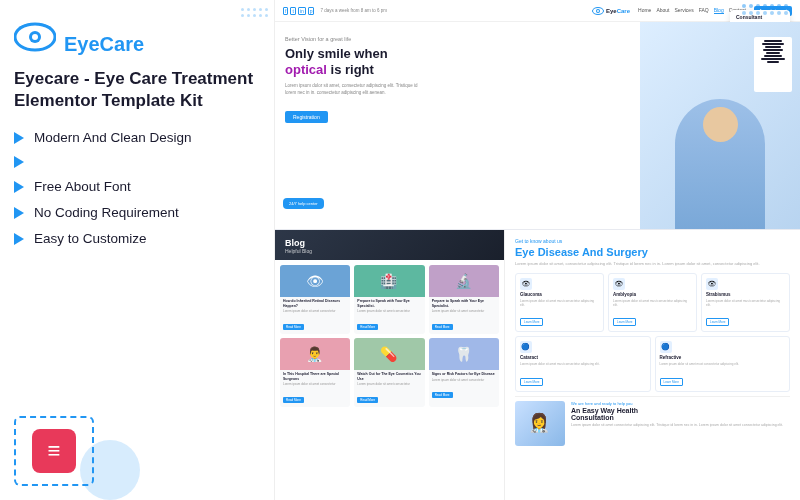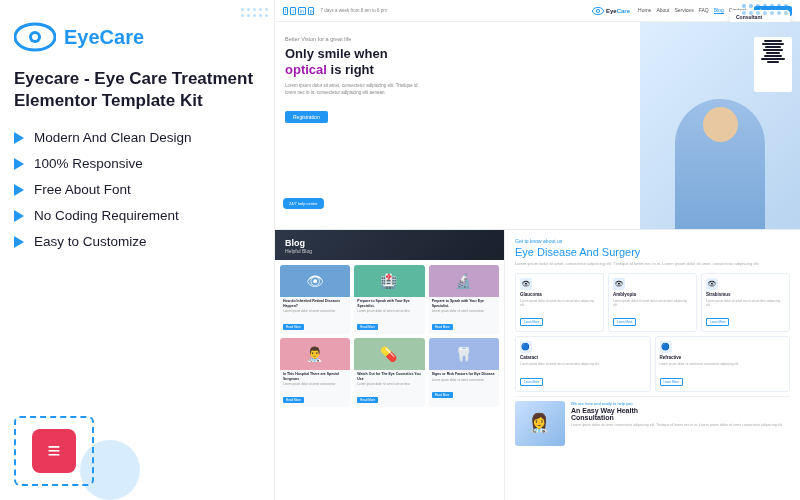--- a/index.html
+++ b/index.html
@@ -18,21 +18,21 @@
       height: 500px;
       background: #fff;
       padding: 18px 14px;
       flex-shrink: 0;
       position: relative;
       border-right: 1px solid #eee;
     }
 
     .logo-area {
       display: flex;
-      align-items: center;
+      align-items: flex-end;
       margin-bottom: 12px;
     }
 
     .logo-icon {
       width: 42px;
       height: 38px;
       margin-right: 8px;
     }
 
     .logo-text {
@@ -328,21 +328,21 @@
     }
 
     .disease-subtitle {
       font-size: 5px;
       color: #2196f3;
       margin-bottom: 2px;
     }
 
     .disease-title {
       font-size: 11px;
-      font-weight: 400;
+      font-weight: 700;
       color: #1a1a2e;
       margin-bottom: 3px;
     }
 
     .disease-title span { color: #2196f3; }
 
     .disease-body-text {
       font-size: 4px;
       color: #aaa;
       line-height: 1.5;
@@ -476,21 +476,20 @@
     Eyecare - Eye Care Treatment<br>Elementor Template Kit
   </div>
 
   <ul class="feature-list">
     <li>
       <span class="arrow"></span>
       <span>Modern And Clean Design</span>
     </li>
     <li>
       <span class="arrow"></span>
-      <span>100% Responsive</span>
     </li>
     <li>
       <span class="arrow"></span>
       <span>Free About Font</span>
     </li>
     <li>
       <span class="arrow"></span>
       <span>No Coding Requirement</span>
     </li>
     <li>

